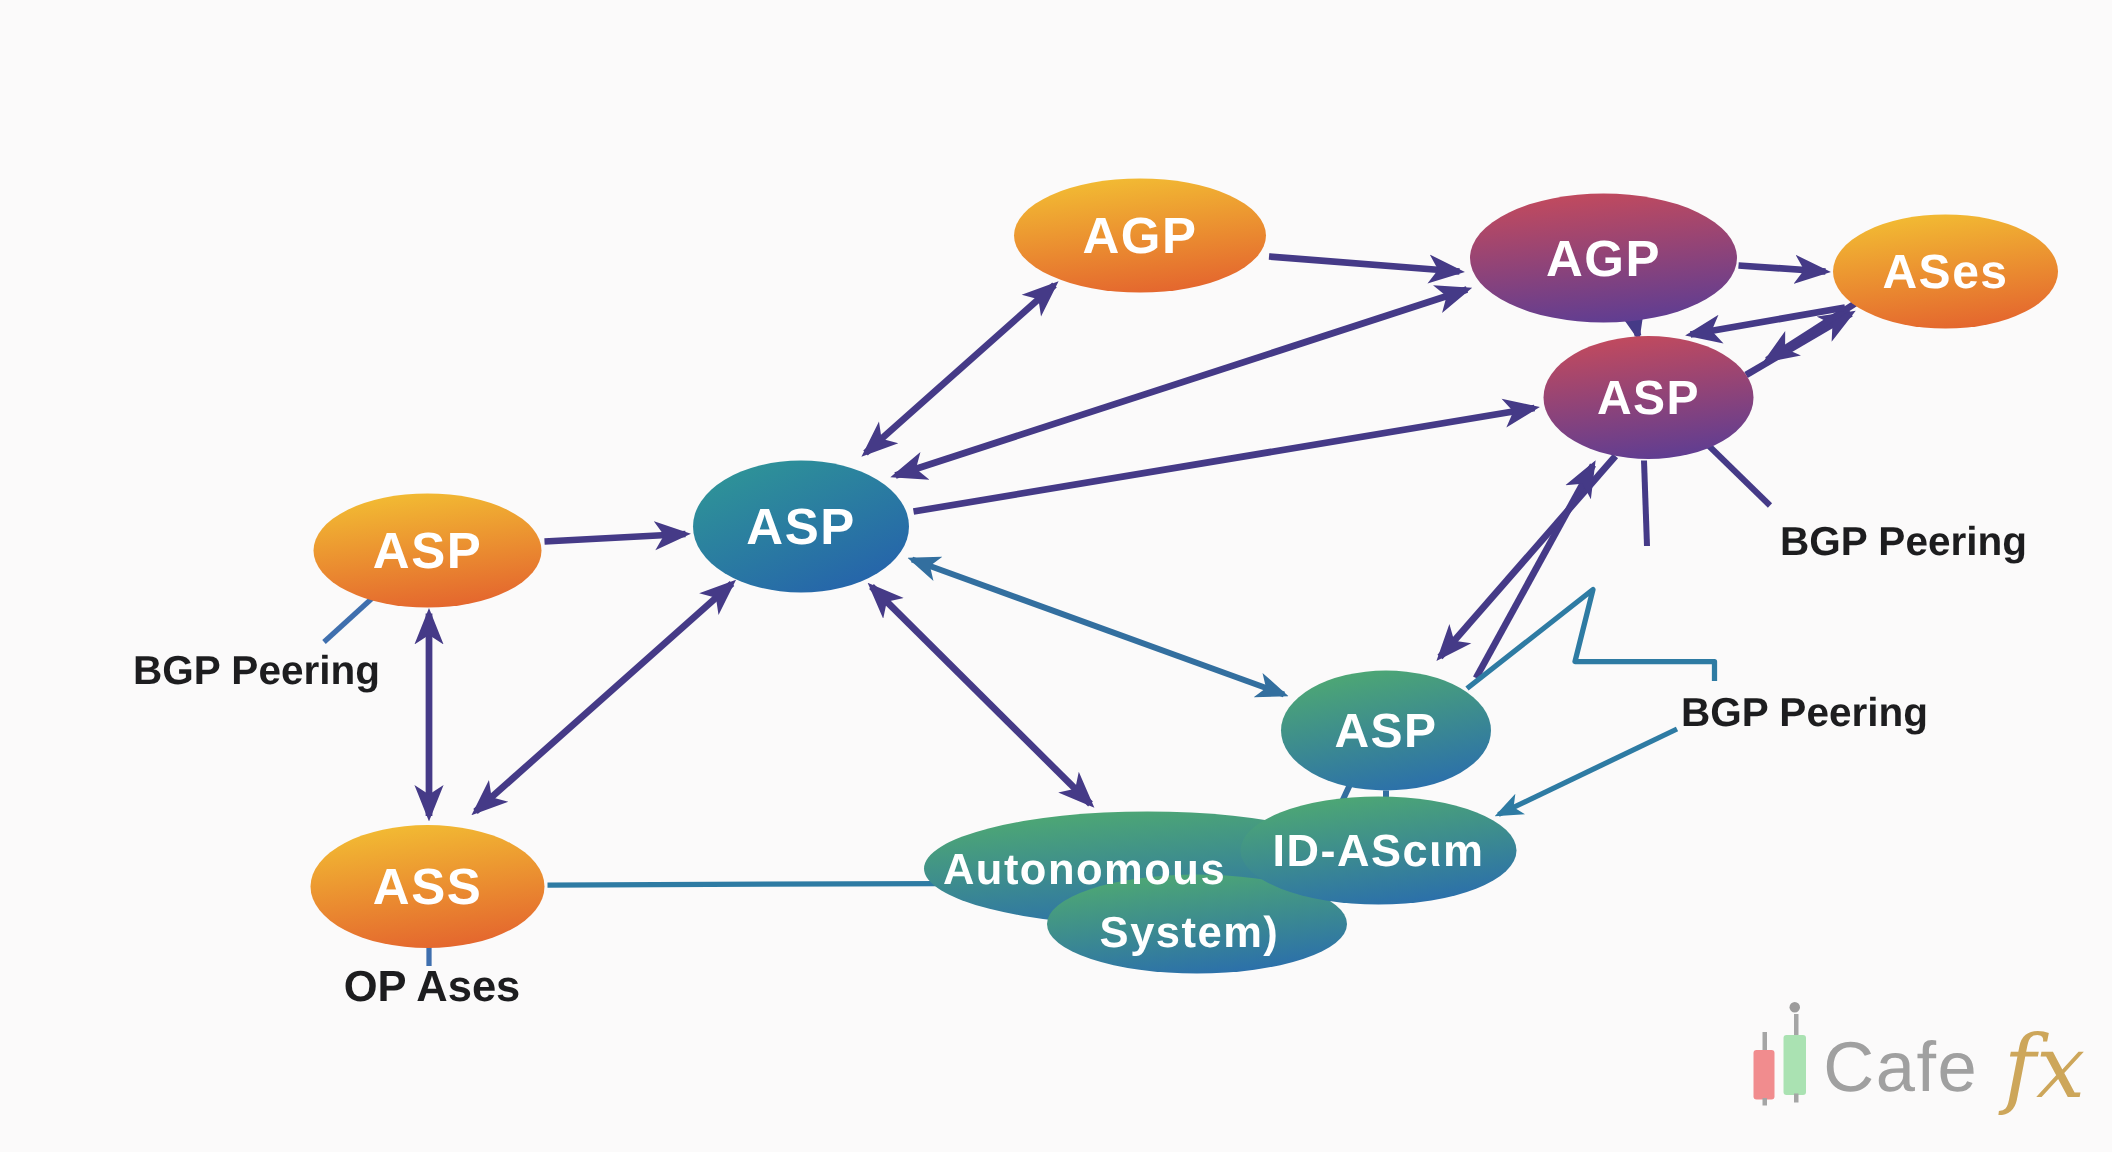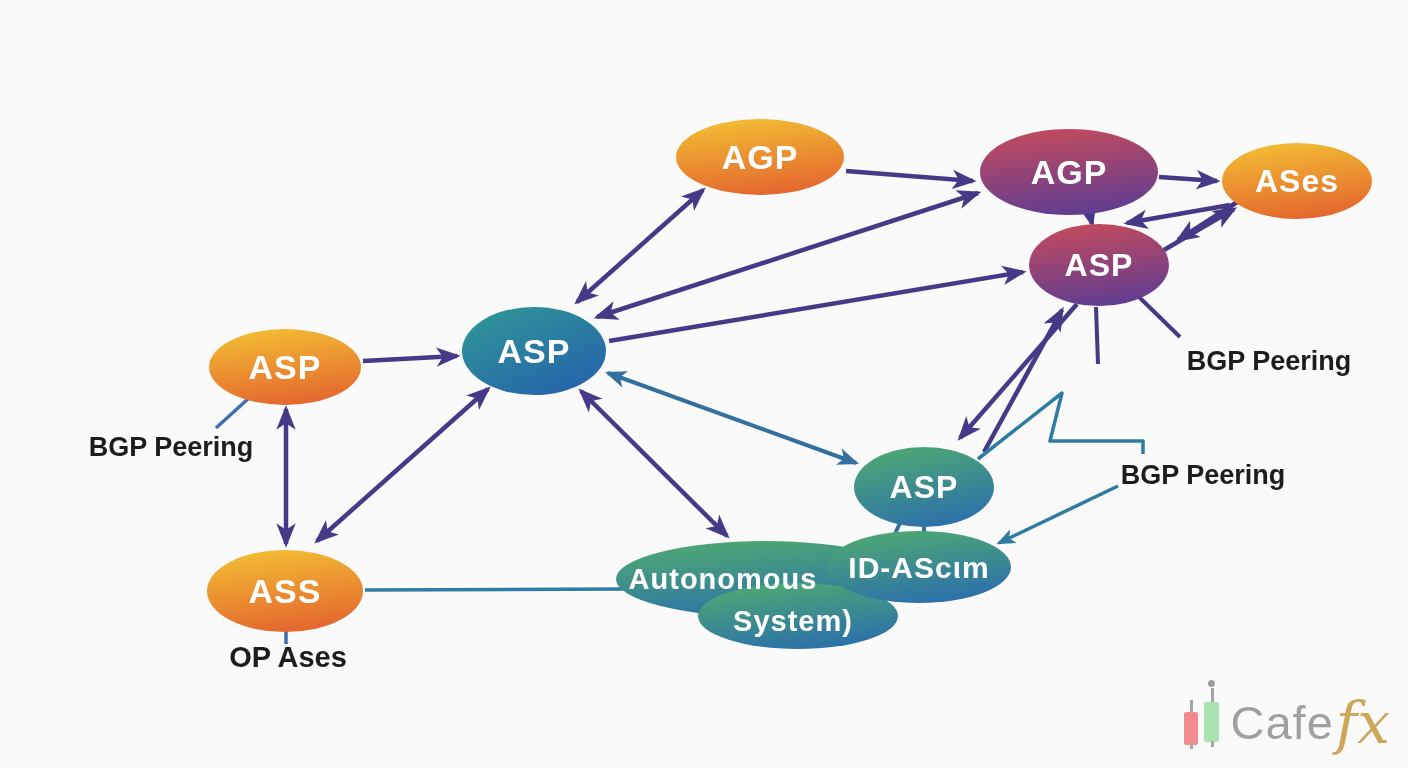--- a/index.html
+++ b/index.html
@@ -6,41 +6,41 @@
   body{
     width:1408px;height:768px;overflow:hidden;position:relative;
     background:#fbfafa;
     font-family:"Liberation Sans", sans-serif;
   }
   #stage{position:absolute;inset:0;padding-left:21px;}
   svg text{user-select:none;}
   .node-label{fill:#ffffff;font-weight:bold;letter-spacing:1px;}
   .free-label{fill:#1d1d1f;font-weight:600;}
   #watermark{
-    position:absolute;right:18px;bottom:22px;
+    position:absolute;right:18px;bottom:34px;
     display:flex;align-items:flex-end;opacity:.88;
   }
   #wm-candles{position:relative;width:44px;height:66px;margin-right:6px;}
   .wick{position:absolute;background:#9a9a9a;width:3px;}
   .candle{position:absolute;border-radius:2px;}
   #candle-red{left:3px;top:32px;width:14px;height:33px;background:#f07d80;}
   #candle-red-wick-top{left:9px;top:20px;height:12px;}
   #candle-red-wick-bot{left:9px;top:64px;height:5px;}
   #candle-green{left:23px;top:22px;width:15px;height:40px;background:#9fdfa9;}
   #candle-green-wick-top{left:30px;top:8px;height:14px;}
   #candle-green-wick-bot{left:30px;top:61px;height:6px;}
   #candle-green-dot{position:absolute;left:27px;top:0;width:7px;height:7px;border-radius:50%;background:#8f8f8f;}
   #wm-cafe{
     color:#949494;font-size:47px;line-height:1;font-weight:200;
     letter-spacing:1px;
   }
   #wm-fx{
     color:#c79b45;font-size:58px;line-height:.8;
     font-family:"DejaVu Serif", serif;font-style:italic;font-weight:500;
-    margin-left:2px;
+    margin-left:17px;
   }
 </style>
 </head>
 <body>
 
 <div id="stage">
   <svg id="diagram" width="1408" height="768" viewBox="0 0 1408 768" xmlns="http://www.w3.org/2000/svg">
     <defs id="defs">
         <linearGradient id="grad-orange" x1="35%" y1="0%" x2="60%" y2="100%">
           <stop offset="0%" stop-color="#f2bb33"></stop>

